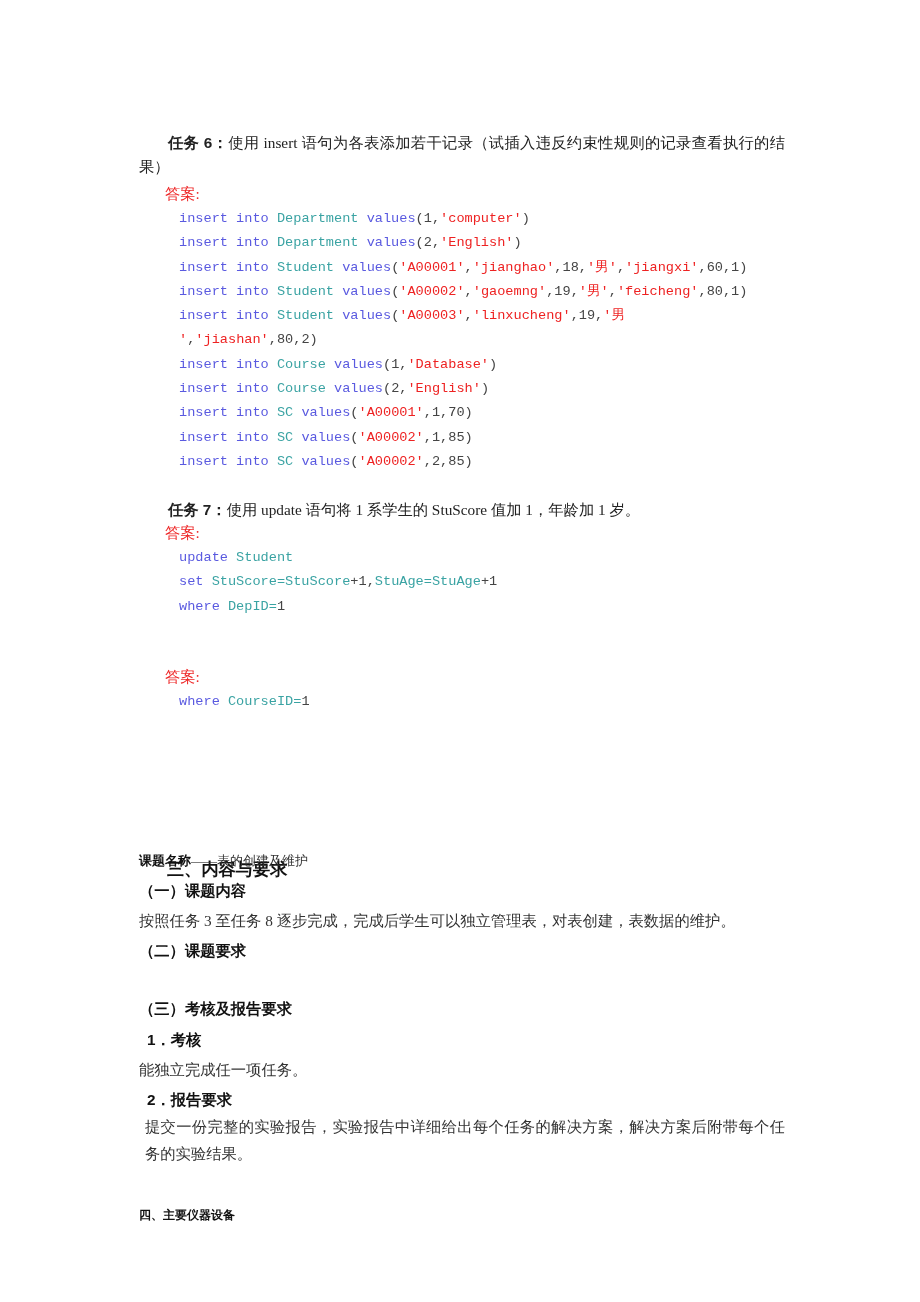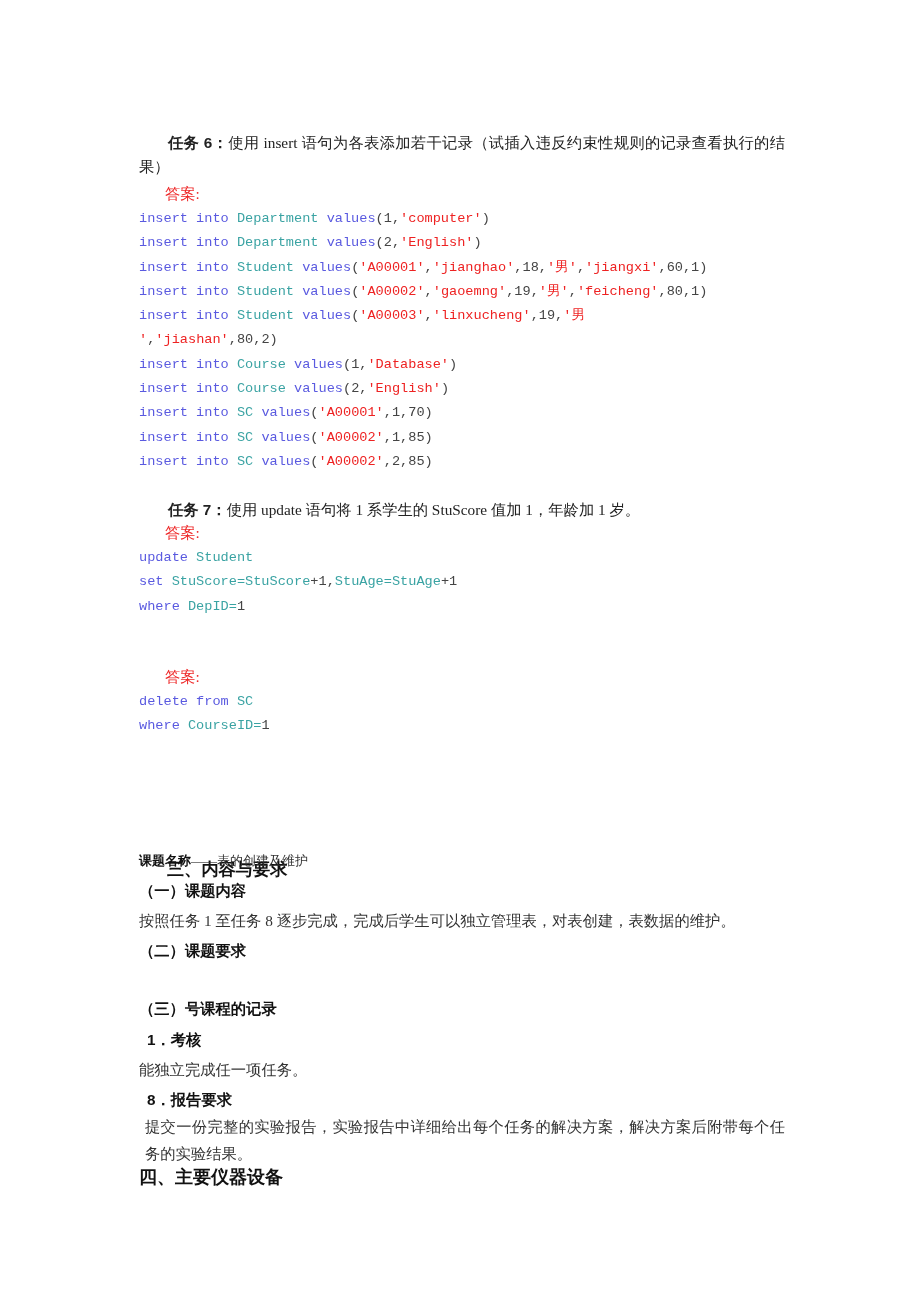--- a/index.html
+++ b/index.html
@@ -59,21 +59,21 @@
   .code {
     position: absolute;
     left: 139px;
     width: 700px;
     font-family: "Liberation Mono", "DejaVu Sans Mono", monospace;
     font-size: 13.6px;
     line-height: 24.3px;
     white-space: pre;
     color: #333333;
   }
-  .code .ln { display: block; height: 24.3px; }
+  .code .ln { display: block; height: 24.3px; margin-left: 40px; }
   .kw  { color: #5a5ae0; }          
   .tbl { color: #3aa3a3; }          
   .str { color: #ee2222; }          
   .pl  { color: #444444; }          
 
   
   .sec-head {
     position: absolute;
     left: 139px;
     font-size: 17.2px;
@@ -139,40 +139,40 @@
     <span class="tk-label">任务 7：</span><span>使用 update 语句将 1 系学生的 StuScore 值加 1，年龄加 1 岁。</span>
   </div>
 
   <div class="answer-label" style="top:521px;">答案:</div>
 
   <div class="code" style="top:546px;"><span class="ln"><span class="kw">update </span><span class="tbl">Student</span></span><span class="ln"><span class="kw">set </span><span class="tbl">StuScore=StuScore</span><span class="pl">+1,</span><span class="tbl">StuAge=StuAge</span><span class="pl">+1</span></span><span class="ln"><span class="kw">where </span><span class="tbl">DepID=</span><span class="pl">1</span></span></div>
 
 
   <div class="answer-label" style="top:665px;">答案:</div>
 
-  <div class="code" style="top:690px;"><span class="ln"><span class="kw">delete from </span><span class="tbl">SC</span></span><span class="ln"><span class="kw">where </span><span class="tbl">CourseID=</span><span class="pl">1</span></span></div>
+  <div class="code" style="top:690px;"><span class="ln"><span class="kw">where </span><span class="tbl">CourseID=</span><span class="pl">1</span></span></div>
 
   <div class="sec-head" style="top:854px;">三、内容与要求</div>
 
   <div class="mixed-head" style="top:847px;">
     <b>课题名称</b><span>——表的创建及维护</span>
   </div>
 
   <div class="sub-head" style="top:877px;">（一）课题内容</div>
 
-  <div class="body-text" style="top:907px;">按照任务 1 至任务 8 逐步完成，完成后学生可以独立管理表，对表创建，表数据的维护。</div>
+  <div class="body-text" style="top:907px;">按照任务 3 至任务 8 逐步完成，完成后学生可以独立管理表，对表创建，表数据的维护。</div>
 
   <div class="sub-head" style="top:937px;">（二）课题要求</div>
 
 
-  <div class="sub-head" style="top:995px;">（三）号课程的记录</div>
+  <div class="sub-head" style="top:995px;">（三）考核及报告要求</div>
 
   <div class="sub-head ind8" style="top:1026px;">1．考核</div>
 
   <div class="body-text" style="top:1056px;">能独立完成任一项任务。</div>
 
-  <div class="sub-head ind8" style="top:1086px;">8．报告要求</div>
+  <div class="sub-head ind8" style="top:1086px;">2．报告要求</div>
 
   <div class="body-text ind" style="top:1113px;">提交一份完整的实验报告，实验报告中详细给出每个任务的解决方案，解决方案后附带每个任务的实验结果。</div>
 
-  <div class="sec-head noindent" style="top:1162px; left:139px; font-size:18px;">四、主要仪器设备</div>
+  <div class="sec-head noindent" style="top:1200px; left:139px; font-size:12px;">四、主要仪器设备</div>
 
 </div>
 
 </body></html>

